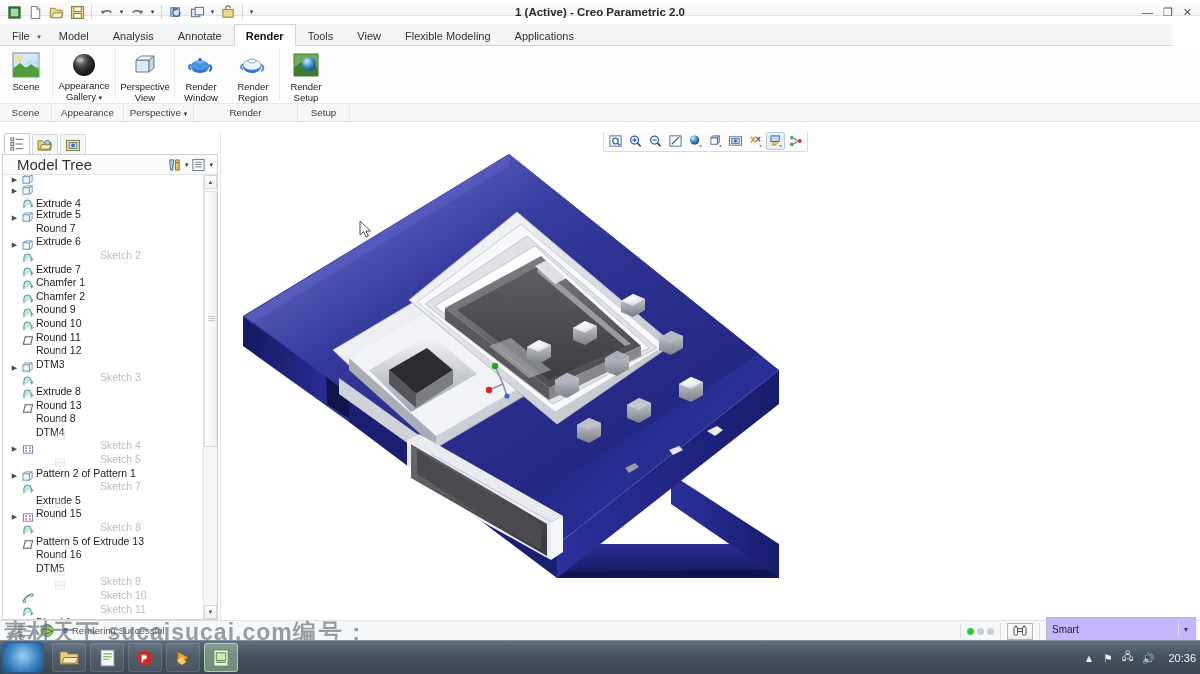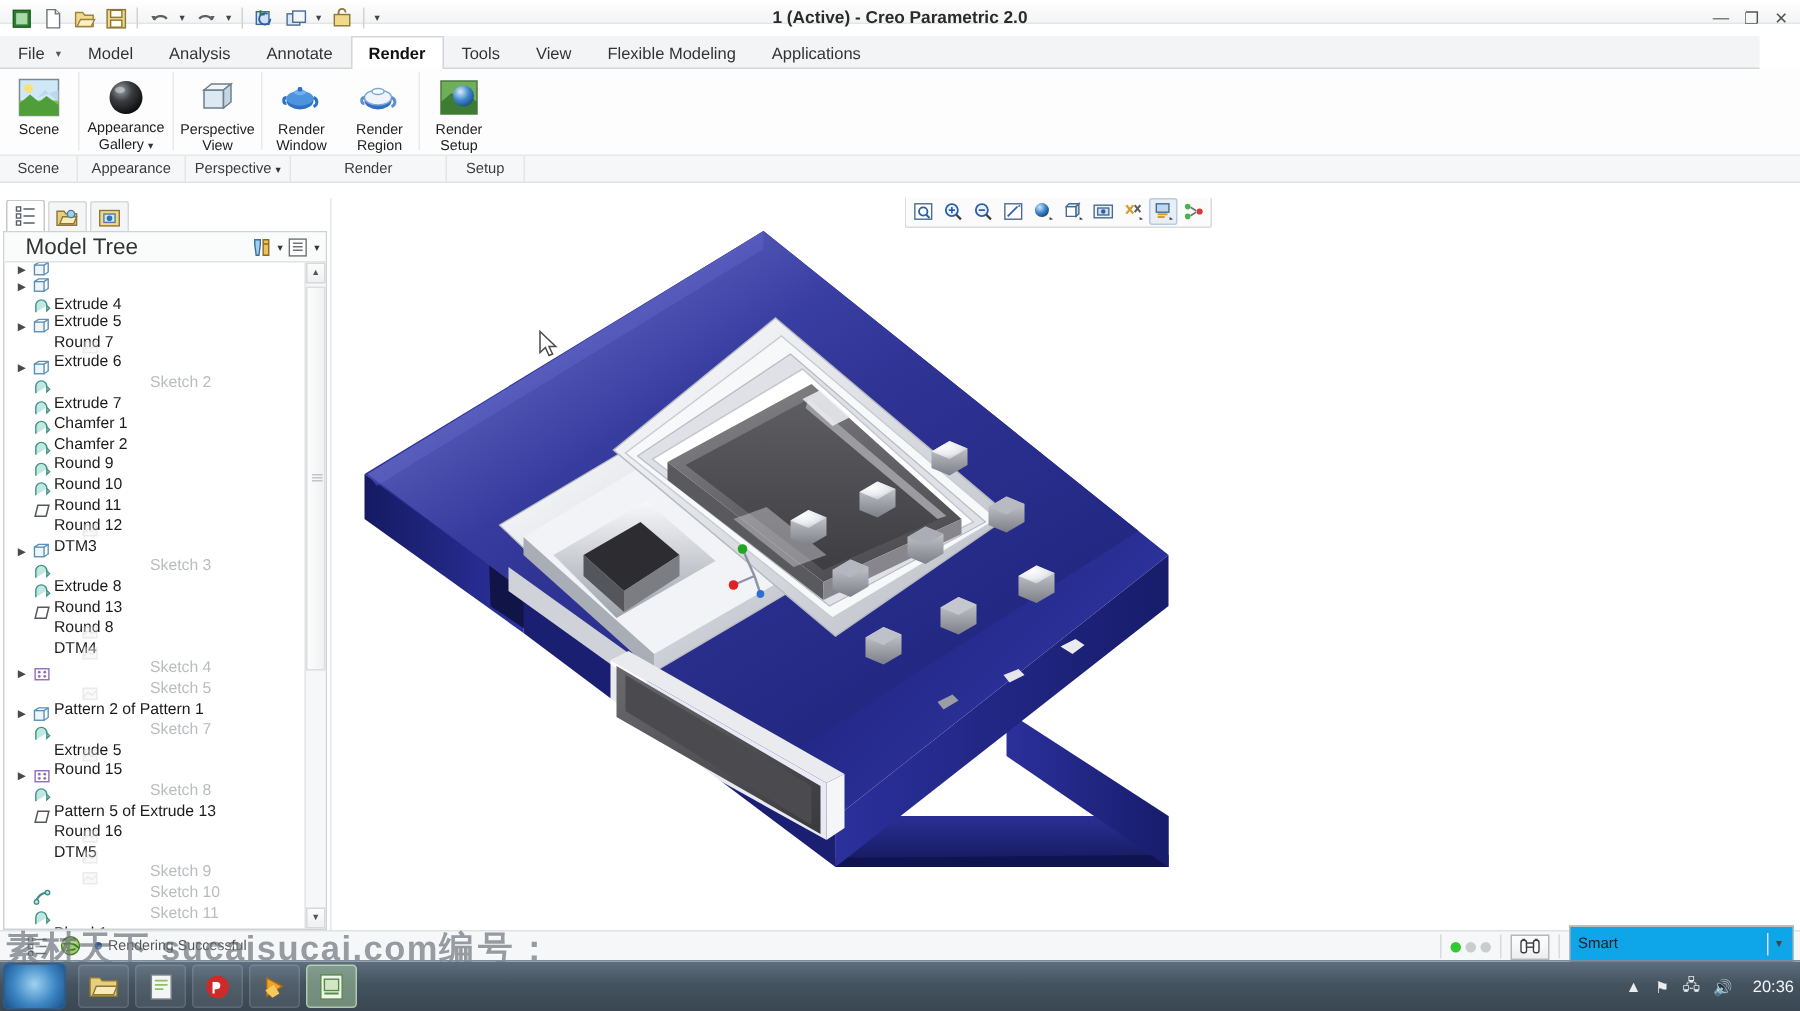--- a/index.html
+++ b/index.html
@@ -187,21 +187,21 @@
   .st-msg { font-size: 9.5px; color: #555; display:flex; align-items:center; gap:4px; padding-left:4px; }
   .st-dot { width: 5px; height: 5px; border-radius: 50%; background: #2b5fa8; display:inline-block; }
   .st-right {
     position: absolute; right: 0; top: 0; height: 20px;
     display: flex; align-items: center; gap: 6px; padding-right: 4px;
   }
   .st-sep { width: 1px; height: 16px; background: #d8dadc; }
   .leds { display: flex; align-items: center; gap: 3px; }
   .led { width: 7px; height: 7px; border-radius: 50%; }
   .combo {
-    width: 150px; height: 28px; border: 1px solid #b9bcbf; background: #0ea5e9;
+    width: 150px; height: 28px; border: 1px solid #b9bcbf; background: #c4b5fd;
     display: flex; align-items: center; justify-content: space-between;
     font-size: 10px; color: #222; padding: 0 2px 4px 5px;
   }
   .combo .cb-arrow {
     width: 15px; height: 15px; display:flex;align-items:center;justify-content:center;
     font-size: 7px; color:#444; border-left:1px solid #dcdee0;
   }
 
   
   .watermark {

